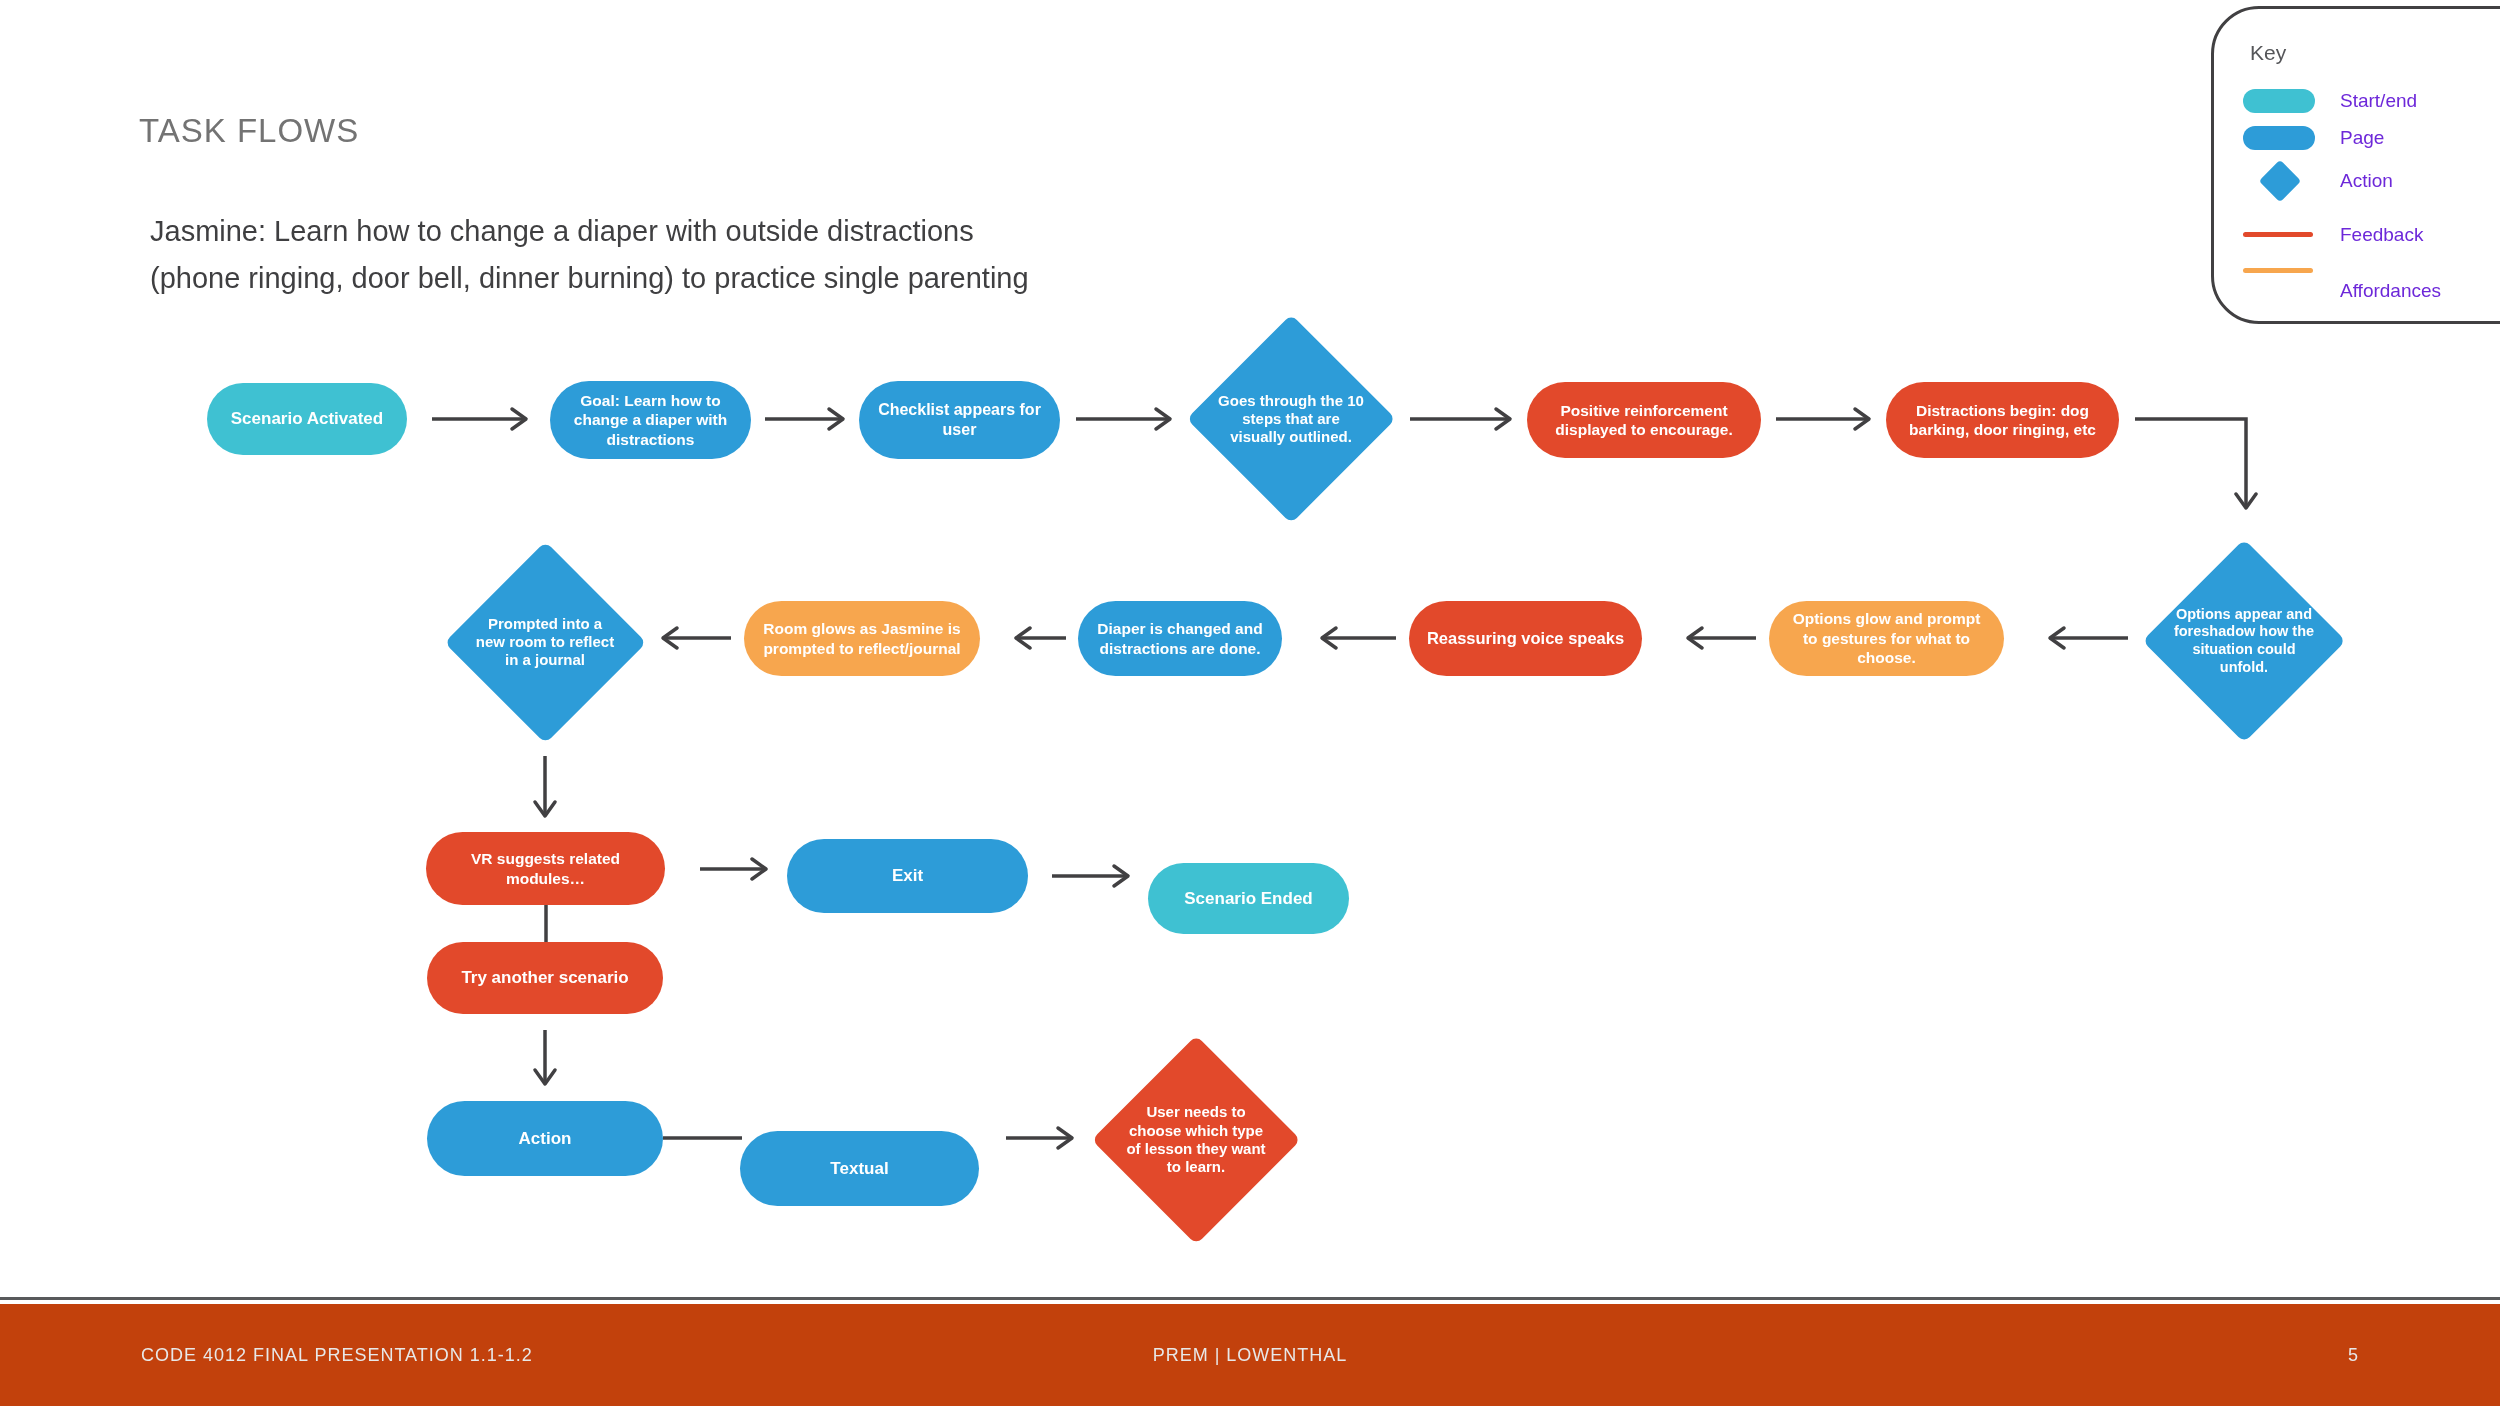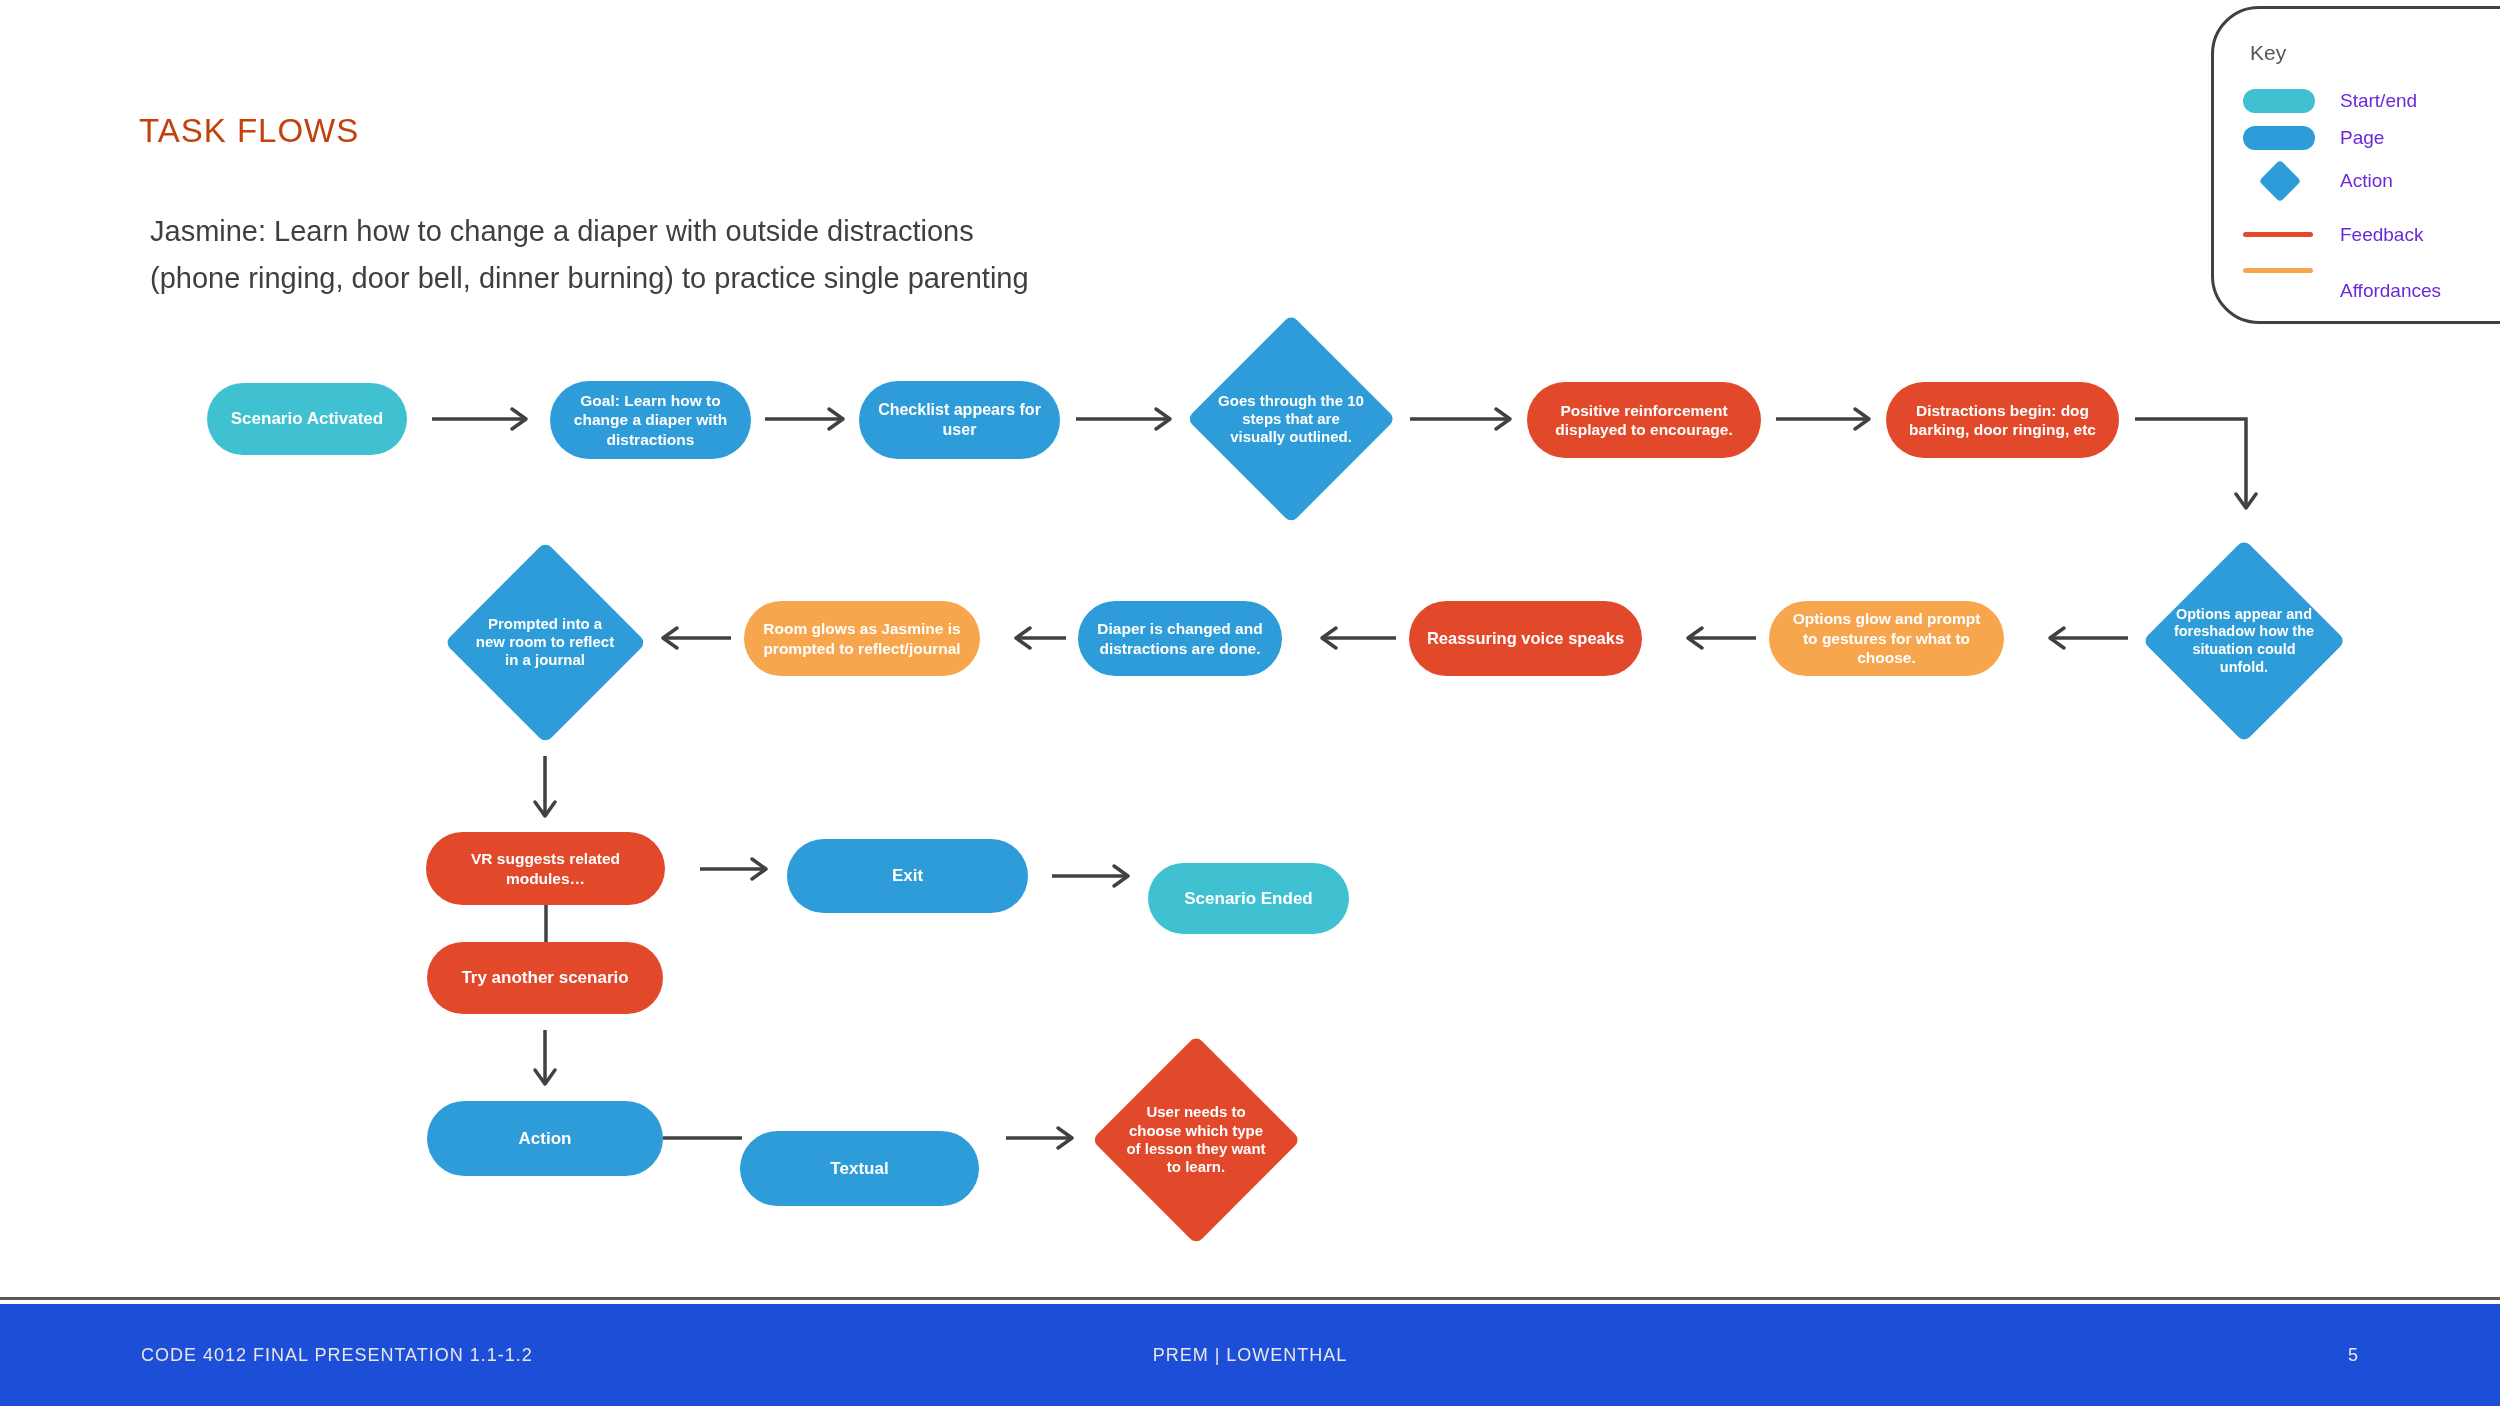--- a/index.html
+++ b/index.html
@@ -3,21 +3,21 @@
 <meta charset="utf-8">
 <style>
   html,body{margin:0;padding:0;background:#ffffff;}
   .slide{
     position:relative; width:2500px; height:1406px; background:#ffffff;
     overflow:hidden; font-family:"Liberation Sans", sans-serif;
   }
   
   .slide-title{
     position:absolute; left:139px; top:112px;
-    font-size:33px; letter-spacing:1px; color:#c2410c; font-weight:400;
+    font-size:33px; letter-spacing:1px; color:#737373; font-weight:400;
   }
   .slide-subtitle{
     position:absolute; left:150px; top:208px;
     font-size:29px; line-height:47px; color:#3f3f41; font-weight:400;
   }
   
   .pill{
     position:absolute; border-radius:999px; box-sizing:border-box;
     display:flex; align-items:center; justify-content:center; text-align:center;
     color:#ffffff; font-weight:bold; padding:0 16px; line-height:1.25;
@@ -46,21 +46,21 @@
   .key-title{ position:absolute; left:36px; top:32px; font-size:21px; color:#555659; }
   .key-label{
     position:absolute; left:126px; transform:translateY(-50%);
     font-size:19px; color:#6d28d9; white-space:nowrap;
   }
   .key-swatch-pill{ position:absolute; left:29px; width:72px; height:24px; border-radius:12px; }
   .key-swatch-diamond{ position:absolute; left:51px; width:30px; height:30px; transform:rotate(45deg); border-radius:4px; }
   .key-swatch-line{ position:absolute; left:29px; width:70px; height:5px; border-radius:3px; }
   
   .footer-accent{ position:absolute; left:0; top:1297px; width:2500px; height:3px; background:#58595b; }
-  .footer-bar{ position:absolute; left:0; top:1304px; width:2500px; height:102px; background:#1d4ed8; }
+  .footer-bar{ position:absolute; left:0; top:1304px; width:2500px; height:102px; background:#c2410c; }
   .footer-text{ position:absolute; top:50%; transform:translateY(-50%); color:#e8e8e8; font-size:18px; letter-spacing:1px; white-space:nowrap; }
   .footer-left{ left:141px; }
   .footer-center{ left:0; width:100%; text-align:center; }
   .footer-page{ right:141px; }
 </style>
 </head>
 <body>
 
 <div class="slide">
 

